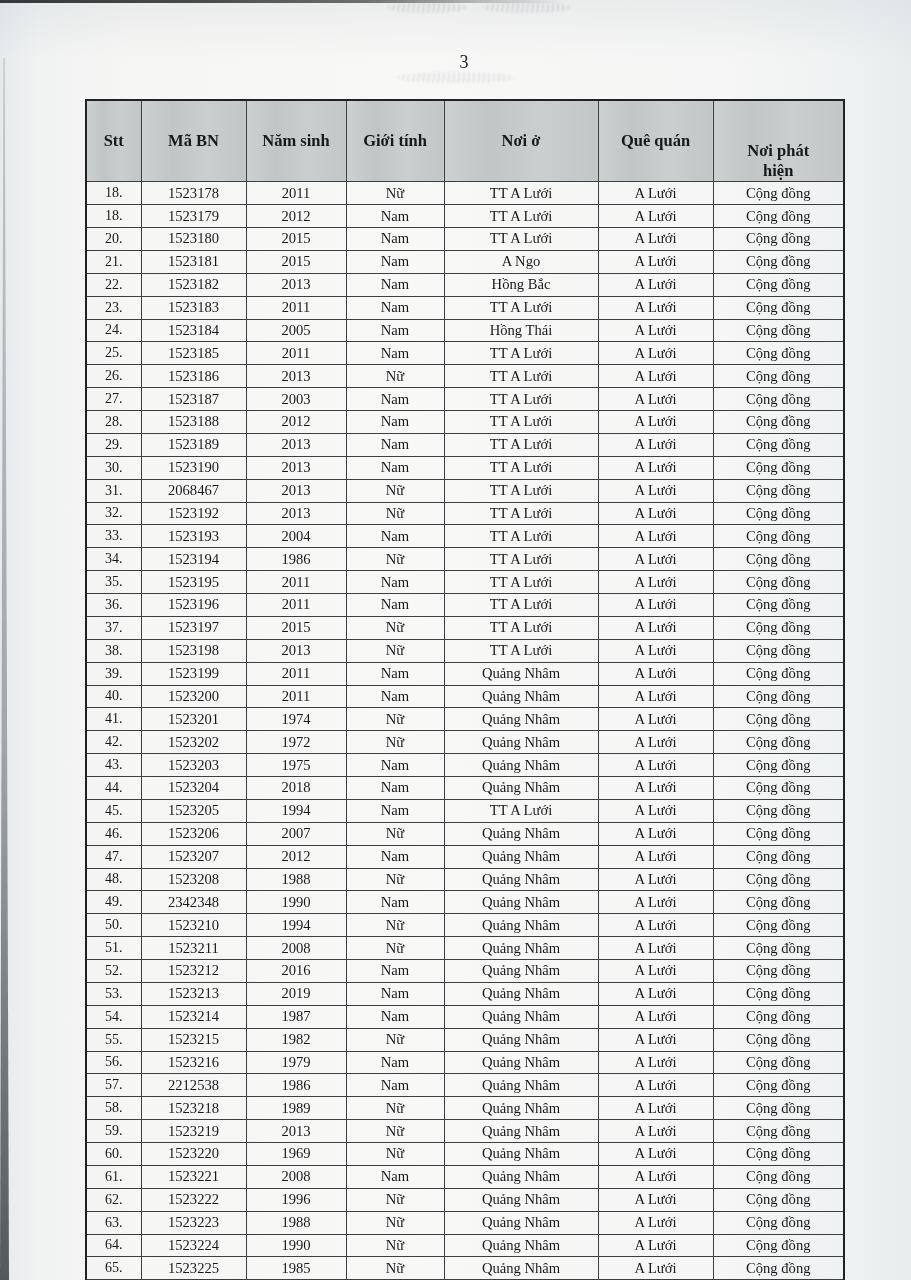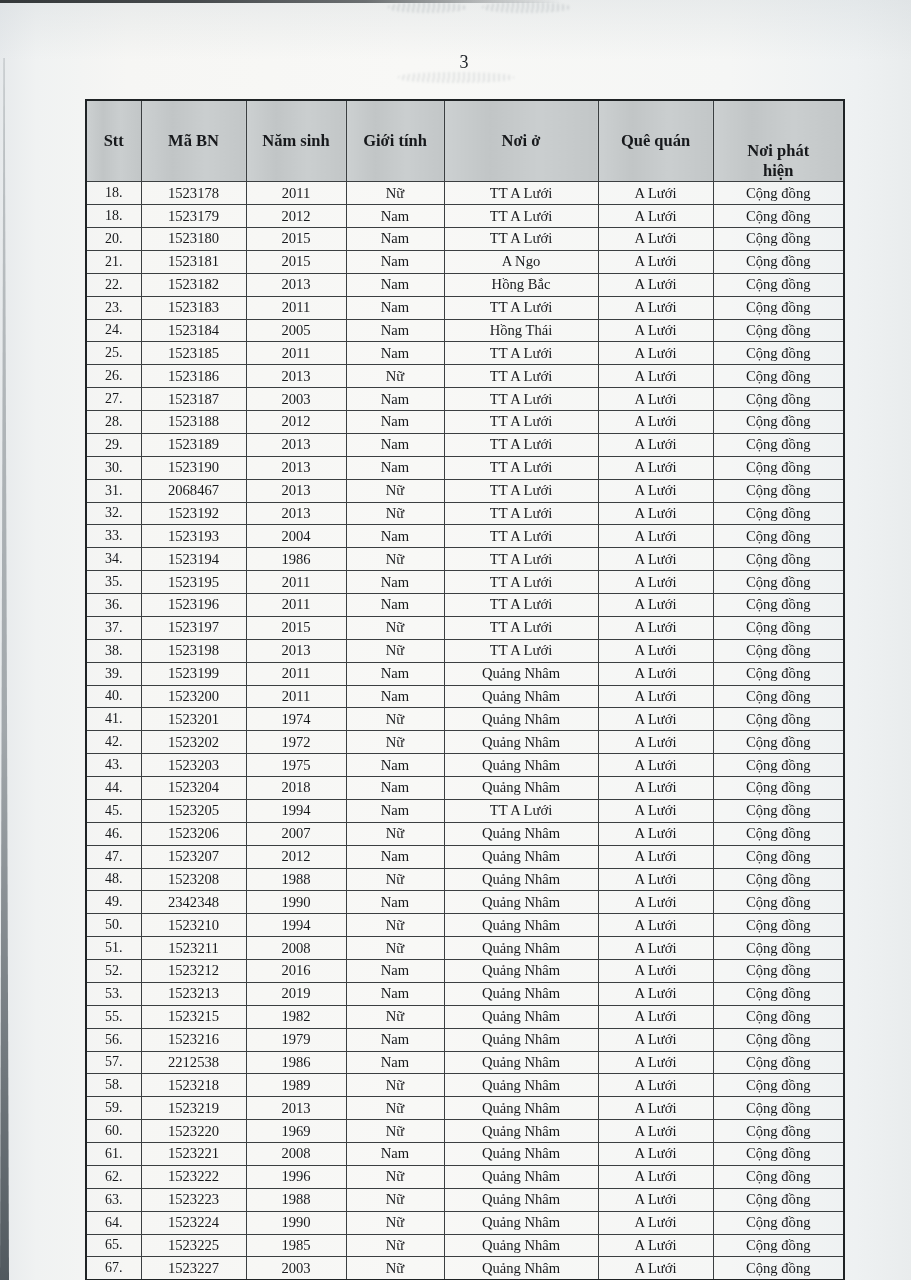--- a/index.html
+++ b/index.html
@@ -438,20 +438,29 @@
       <tr>
         <td class="c-stt">53.</td>
         <td class="c-ma-bn">1523213</td>
         <td class="c-nam-sinh">2019</td>
         <td class="c-gioi-tinh">Nam</td>
         <td class="c-noi-o">Quảng Nhâm</td>
         <td class="c-que-quan">A Lưới</td>
         <td class="c-noi-phat-hien">Cộng đồng</td>
       </tr>
       <tr>
+        <td class="c-stt">54.</td>
+        <td class="c-ma-bn">1523214</td>
+        <td class="c-nam-sinh">1987</td>
+        <td class="c-gioi-tinh">Nam</td>
+        <td class="c-noi-o">Quảng Nhâm</td>
+        <td class="c-que-quan">A Lưới</td>
+        <td class="c-noi-phat-hien">Cộng đồng</td>
+      </tr>
+      <tr>
         <td class="c-stt">55.</td>
         <td class="c-ma-bn">1523215</td>
         <td class="c-nam-sinh">1982</td>
         <td class="c-gioi-tinh">Nữ</td>
         <td class="c-noi-o">Quảng Nhâm</td>
         <td class="c-que-quan">A Lưới</td>
         <td class="c-noi-phat-hien">Cộng đồng</td>
       </tr>
       <tr>
         <td class="c-stt">56.</td>

